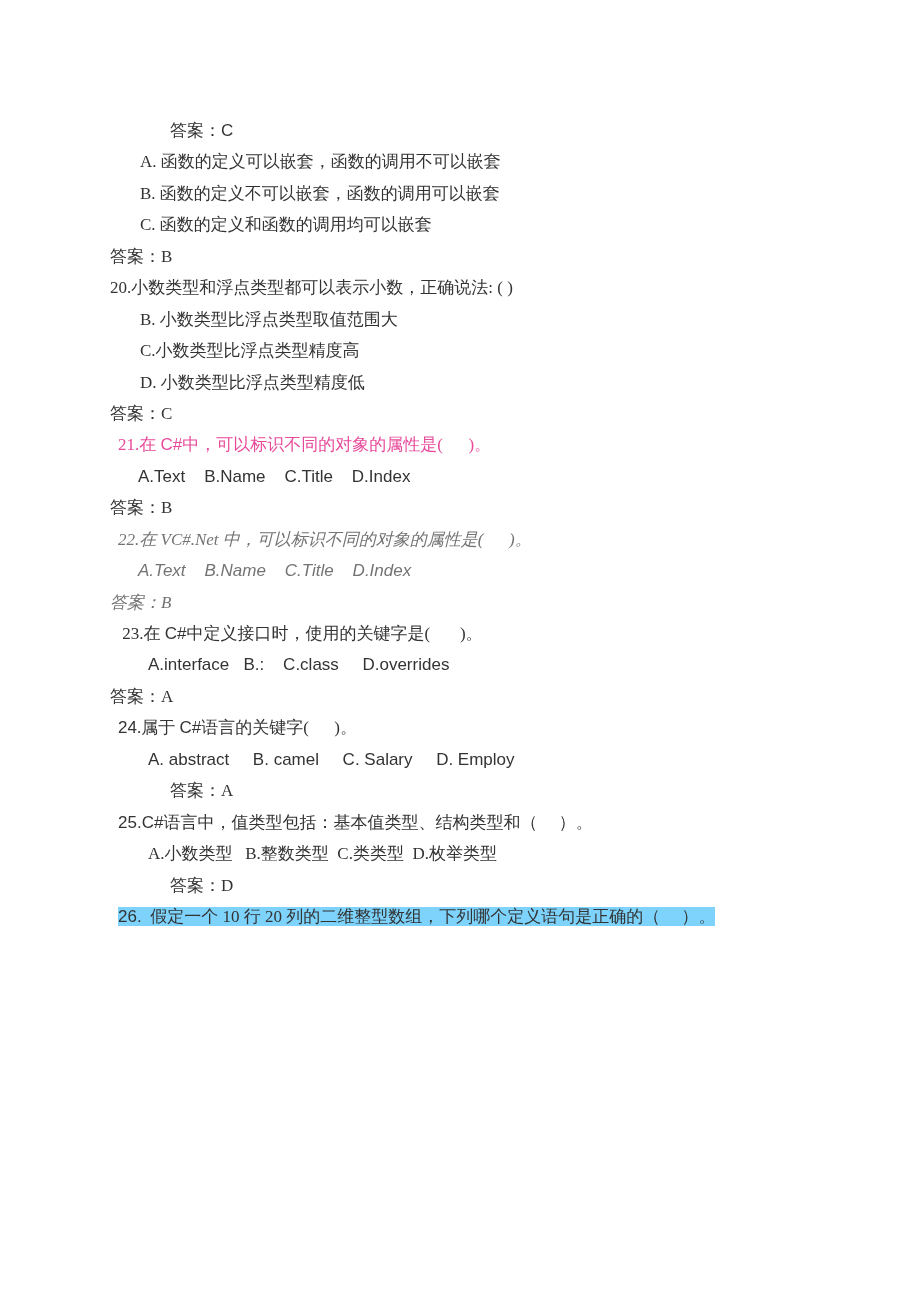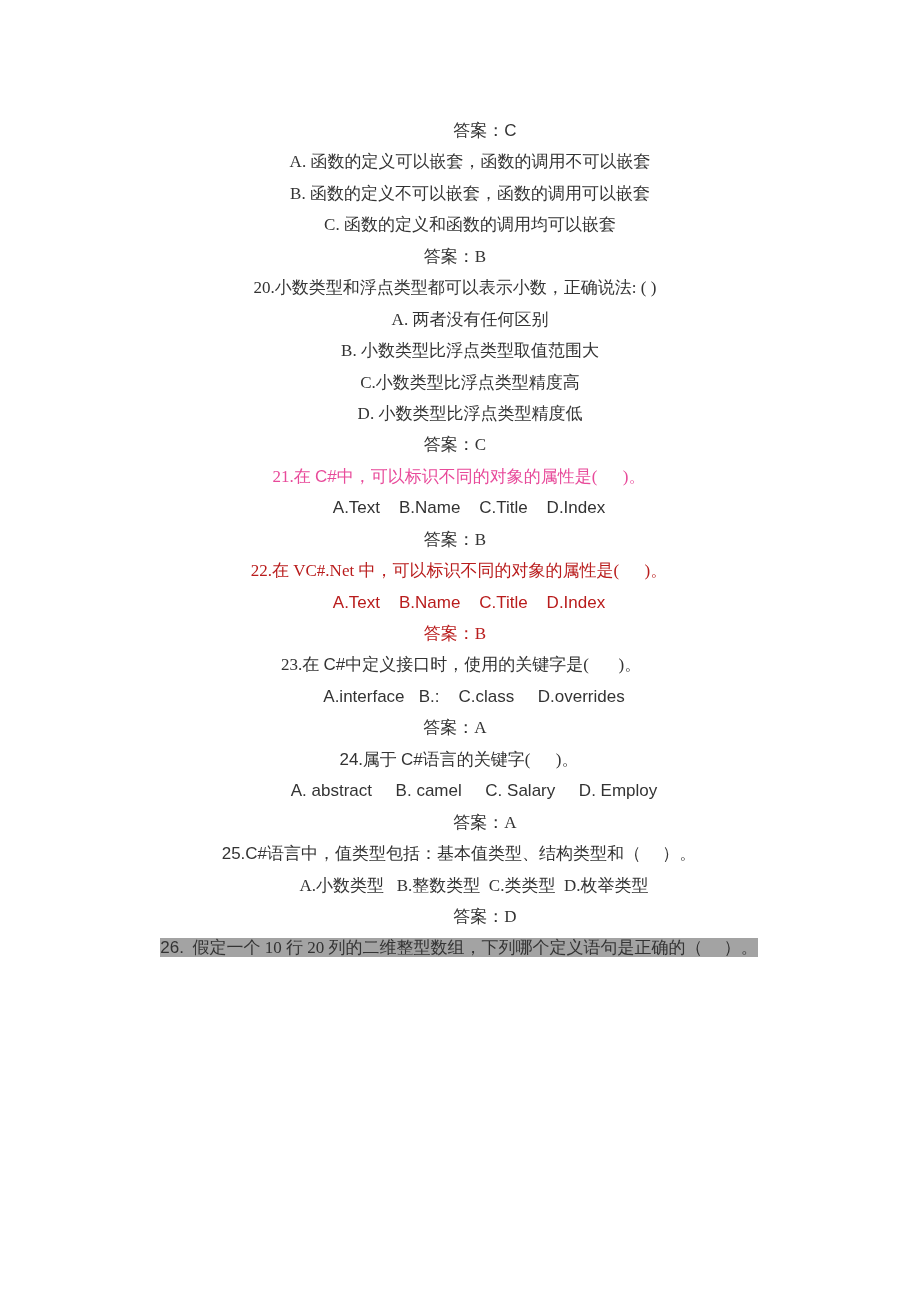--- a/index.html
+++ b/index.html
@@ -7,45 +7,43 @@
     width: 920px;
     height: 1300px;
     background: #ffffff;
     font-family: "SimSun", "宋体", serif;
     font-size: 17px;
     color: #333333;
     line-height: 1.85;
   }
   .page {
     padding: 115px 120px 50px 110px;
-    text-align: center;
   }
   .indent-1 { padding-left: 60px; }
   .indent-2 { padding-left: 30px; }
   .indent-3 { padding-left: 20px; }
   .latin { font-family: Arial, sans-serif; }
   .pink { color: #e84a9a; }
-  .gray { color: #b91c1c; }
-  .hl-yellow { background: #a3a3a3; }
+  .gray { color: #737373; font-style: italic; }
+  .hl-yellow { background: #7dd3fc; }
   .ws { white-space: pre; margin-left: 8px; }
 </style>
 </head>
 <body>
 
 <div class="page">
 
   <div class="indent-1 latin">答案：C</div>
 
   <div class="indent-2">A.  函数的定义可以嵌套，函数的调用不可以嵌套</div>
   <div class="indent-2">B.  函数的定义不可以嵌套，函数的调用可以嵌套</div>
   <div class="indent-2">C.  函数的定义和函数的调用均可以嵌套</div>
   <div>答案：B</div>
 
   <div>20.小数类型和浮点类型都可以表示小数，正确说法:  (      )</div>
-  <div class="indent-2">A.  两者没有任何区别</div>
   <div class="indent-2">B.  小数类型比浮点类型取值范围大</div>
   <div class="indent-2">C.小数类型比浮点类型精度高</div>
   <div class="indent-2">D.  小数类型比浮点类型精度低</div>
   <div>答案：C</div>
 
   <div class="ws"><span class="pink">21.在 </span><span class="pink latin">C#</span><span class="pink">中，可以标识不同的对象的属性是(      )。</span></div>
   <div class="indent-3 latin ws">A.Text    B.Name    C.Title    D.Index</div>
   <div>答案：B</div>
 
   <div class="gray ws">22.在 VC#.Net 中，可以标识不同的对象的属性是(      )。</div>

